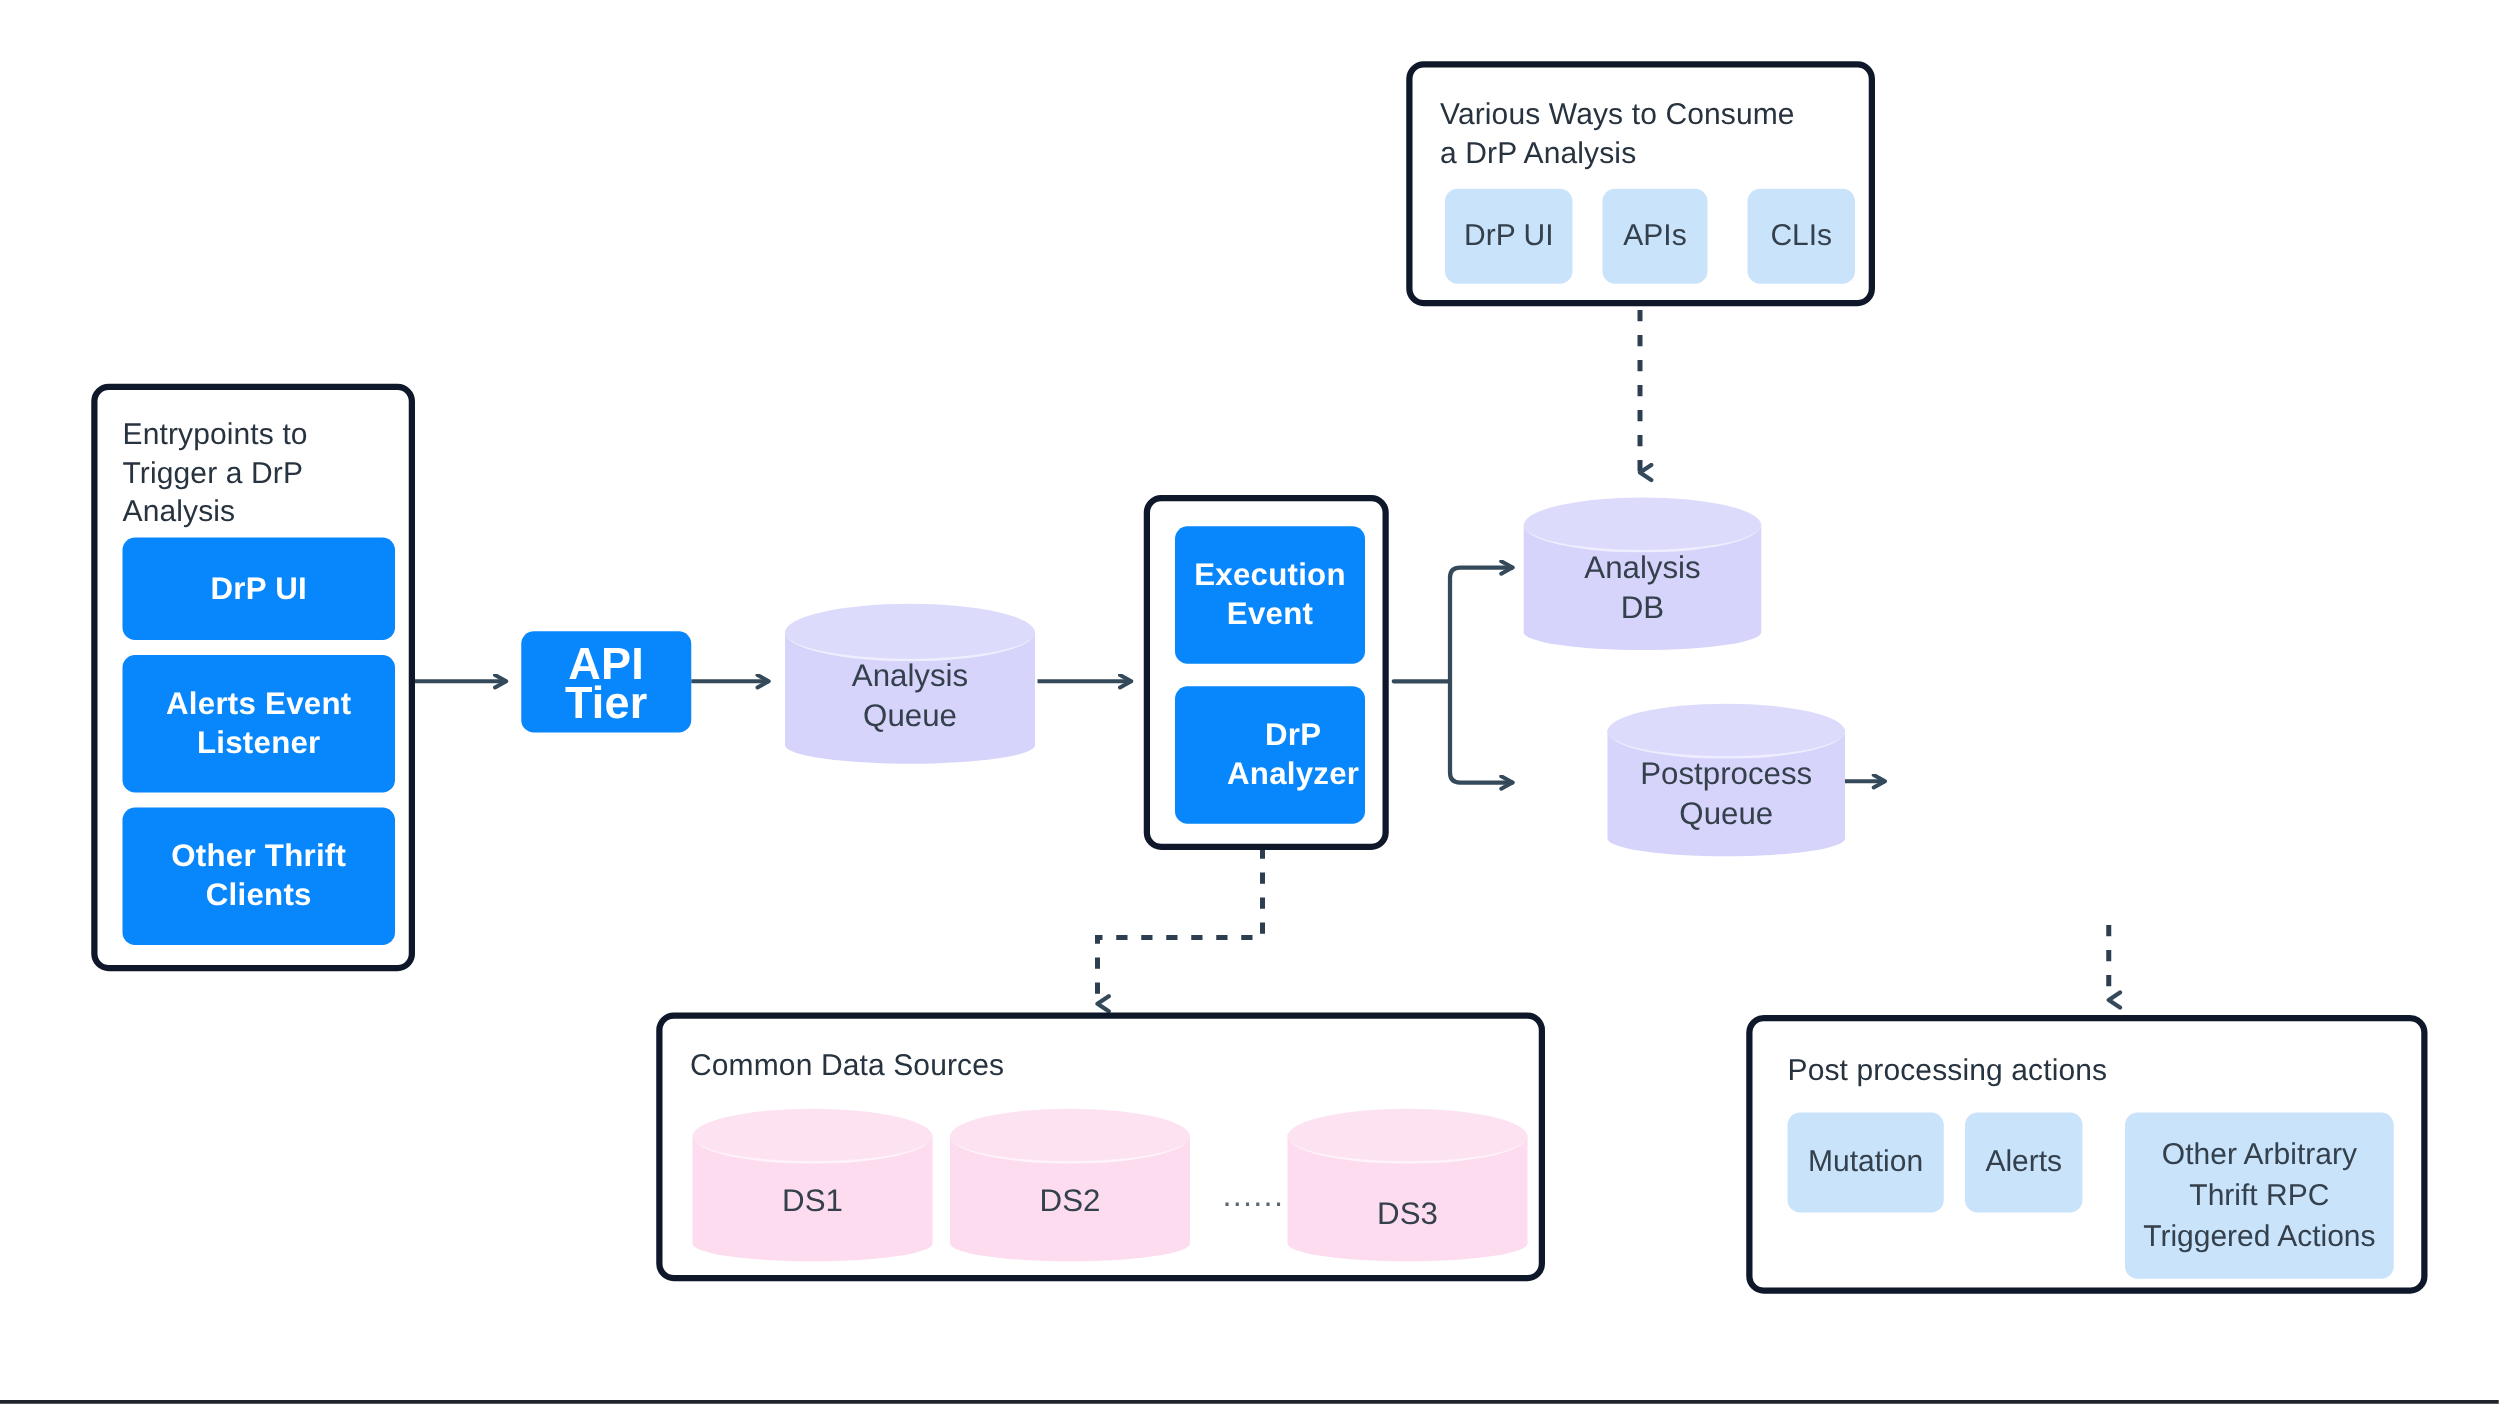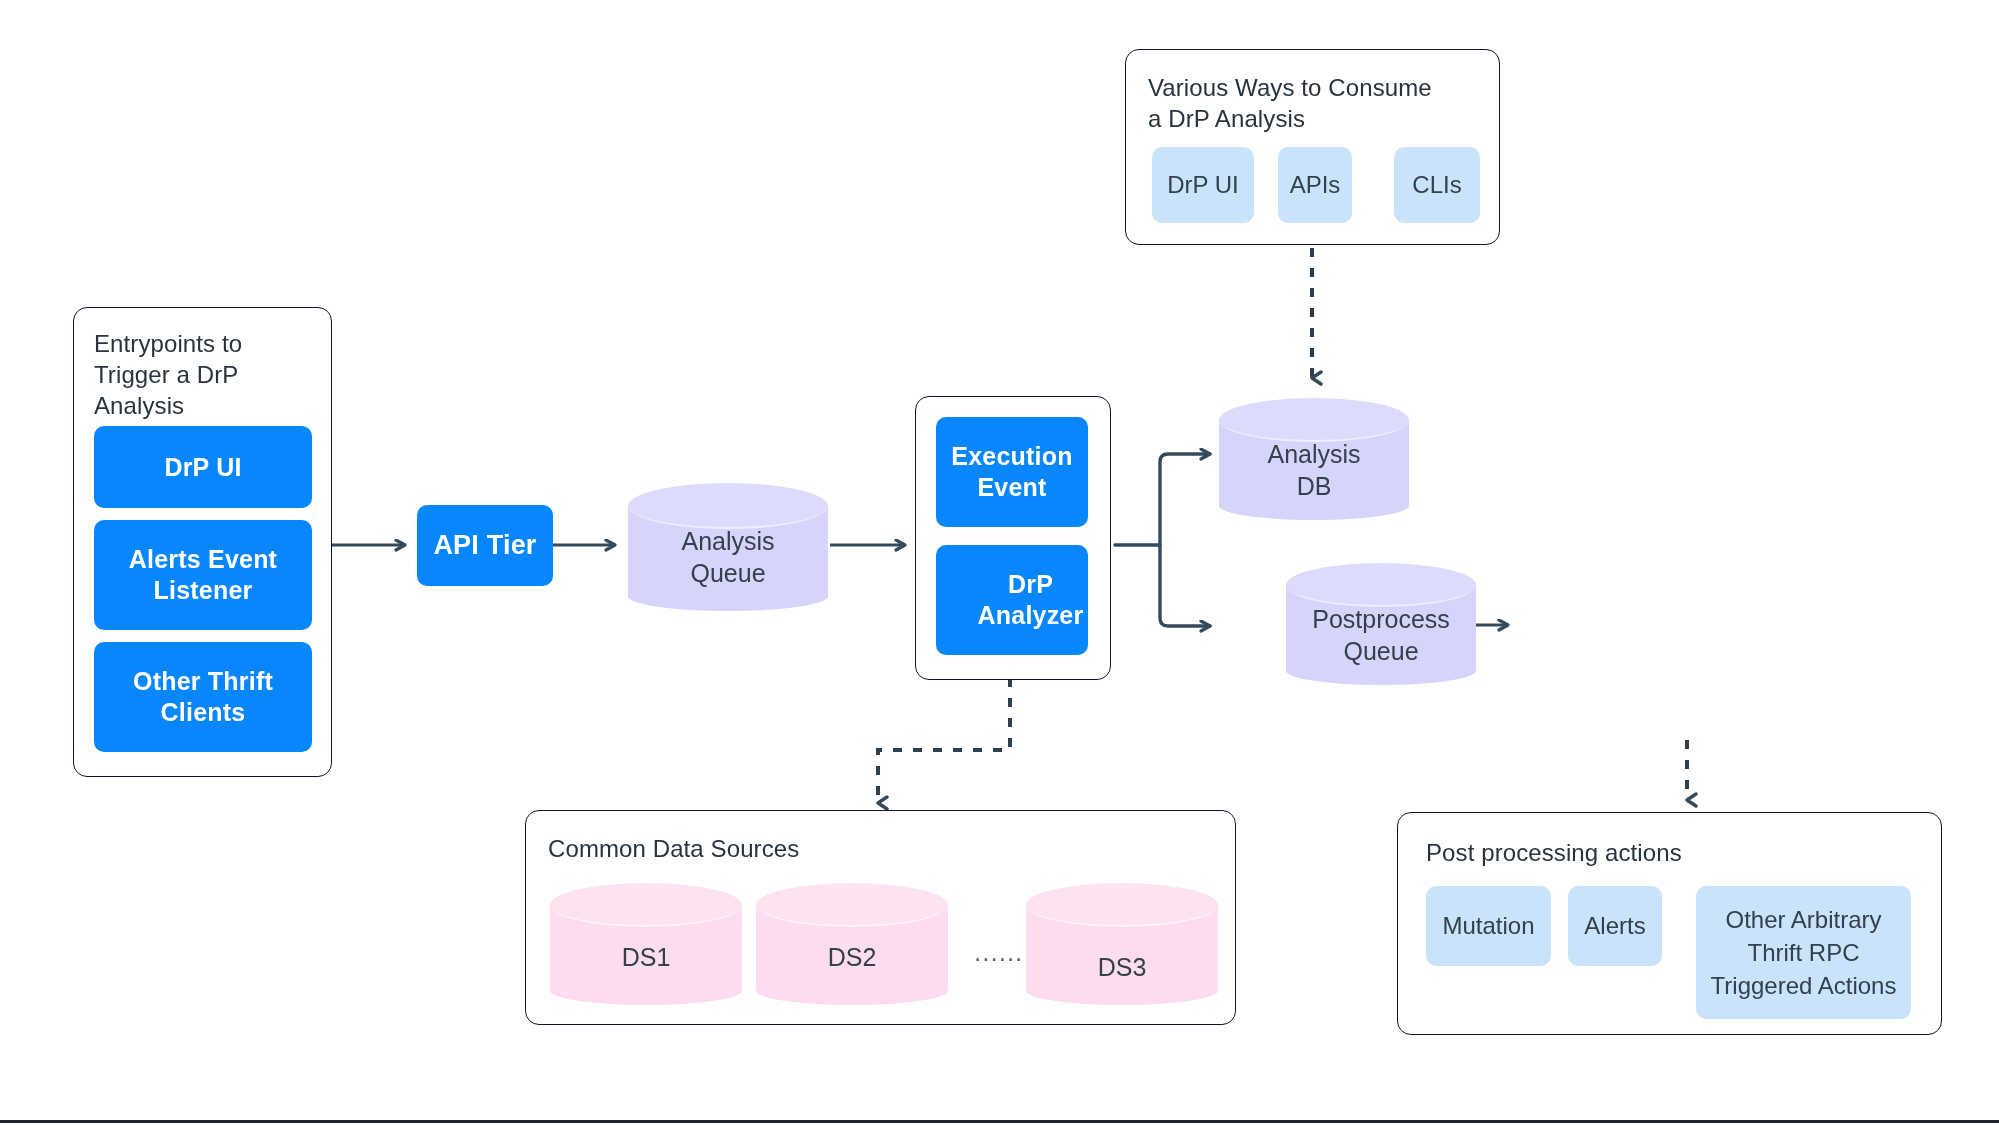--- a/index.html
+++ b/index.html
@@ -23,21 +23,21 @@
     width: 1999px;
     height: 1125px;
   }
 
   
   .abs { position: absolute; box-sizing: border-box; }
 
   
   .panel {
     background: #ffffff;
-    border: 1px solid #0f172a;
+    border: 5px solid #0f172a;
     border-radius: 14px;
   }
   .panel-title {
     position: absolute;
     font-size: 24px;
     line-height: 31px;
     color: #27333f;
     letter-spacing: 0.1px;
     white-space: pre-line;
   }
@@ -168,21 +168,21 @@
     <div class="abs blue-box" style="left:20px; top:212px; width:218px; height:110px; white-space:pre-line;">
       <span>Alerts Event
 Listener</span>
     </div>
     <div class="abs blue-box" style="left:20px; top:334px; width:218px; height:110px; white-space:pre-line;">
       <span>Other Thrift
 Clients</span>
     </div>
   </div>
 
-  <div class="abs blue-box" style="left:417px; top:505px; width:136px; height:81px; font-size:27px;">
+  <div class="abs blue-box" style="left:417px; top:505px; width:136px; height:81px; font-size:36px;">
     <span>API Tier</span>
   </div>
 
   <div class="cyl cyl-purple" style="left:628px; top:483px; width:200px; height:128px;">
     <div class="body" style="top:22px; height:106px;"></div>
     <div class="top" style="height:44px;"></div>
     <div class="label" style="top:42px;">Analysis
 Queue</div>
   </div>
 
@@ -196,21 +196,21 @@
 Analyzer</span>
     </div>
   </div>
 
   <div class="abs panel" style="left:1125px; top:49px; width:375px; height:196px;">
     <div class="panel-title" style="left:22px; top:22px; width:330px;">Various Ways to Consume
 a DrP Analysis</div>
     <div class="abs chip" style="left:26px; top:97px; width:102px; height:76px;">
       <span>DrP UI</span>
     </div>
-    <div class="abs chip" style="left:152px; top:97px; width:74px; height:76px;">
+    <div class="abs chip" style="left:152px; top:97px; width:84px; height:76px;">
       <span>APIs</span>
     </div>
     <div class="abs chip" style="left:268px; top:97px; width:86px; height:76px;">
       <span>CLIs</span>
     </div>
   </div>
 
   <div class="cyl cyl-purple" style="left:1219px; top:398px; width:190px; height:122px;">
     <div class="body" style="top:21px; height:101px;"></div>
     <div class="top" style="height:42px;"></div>

